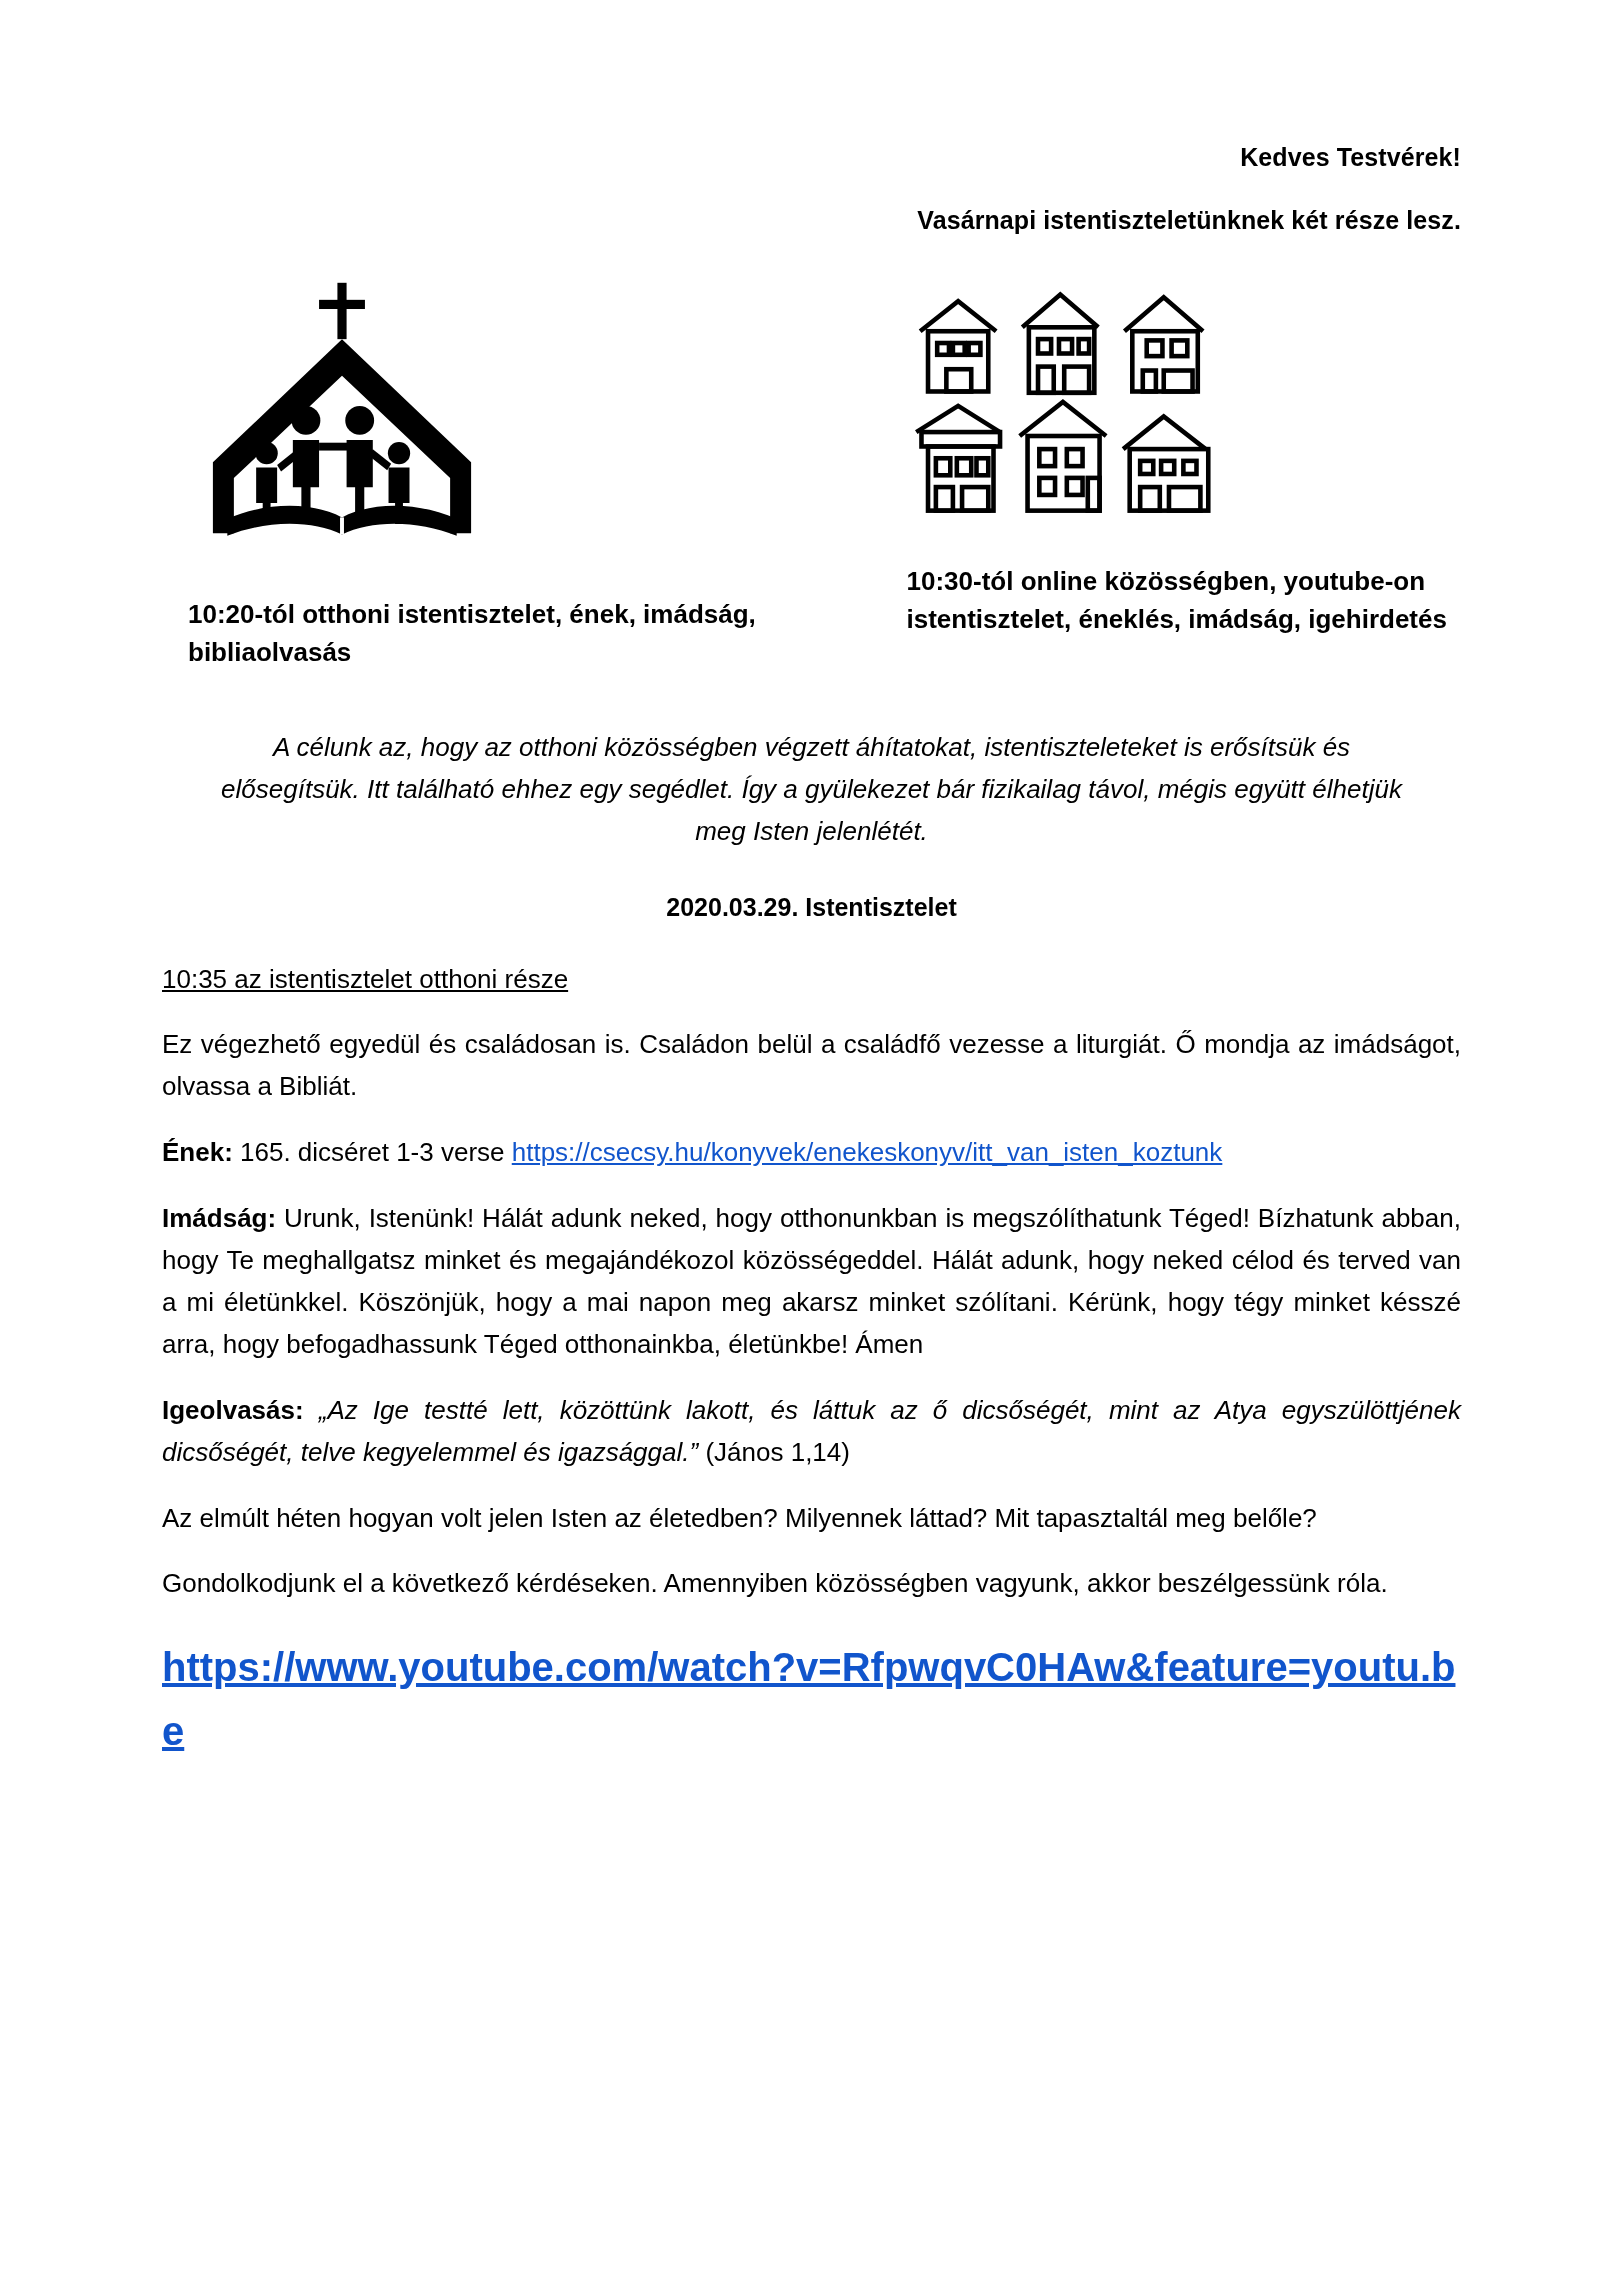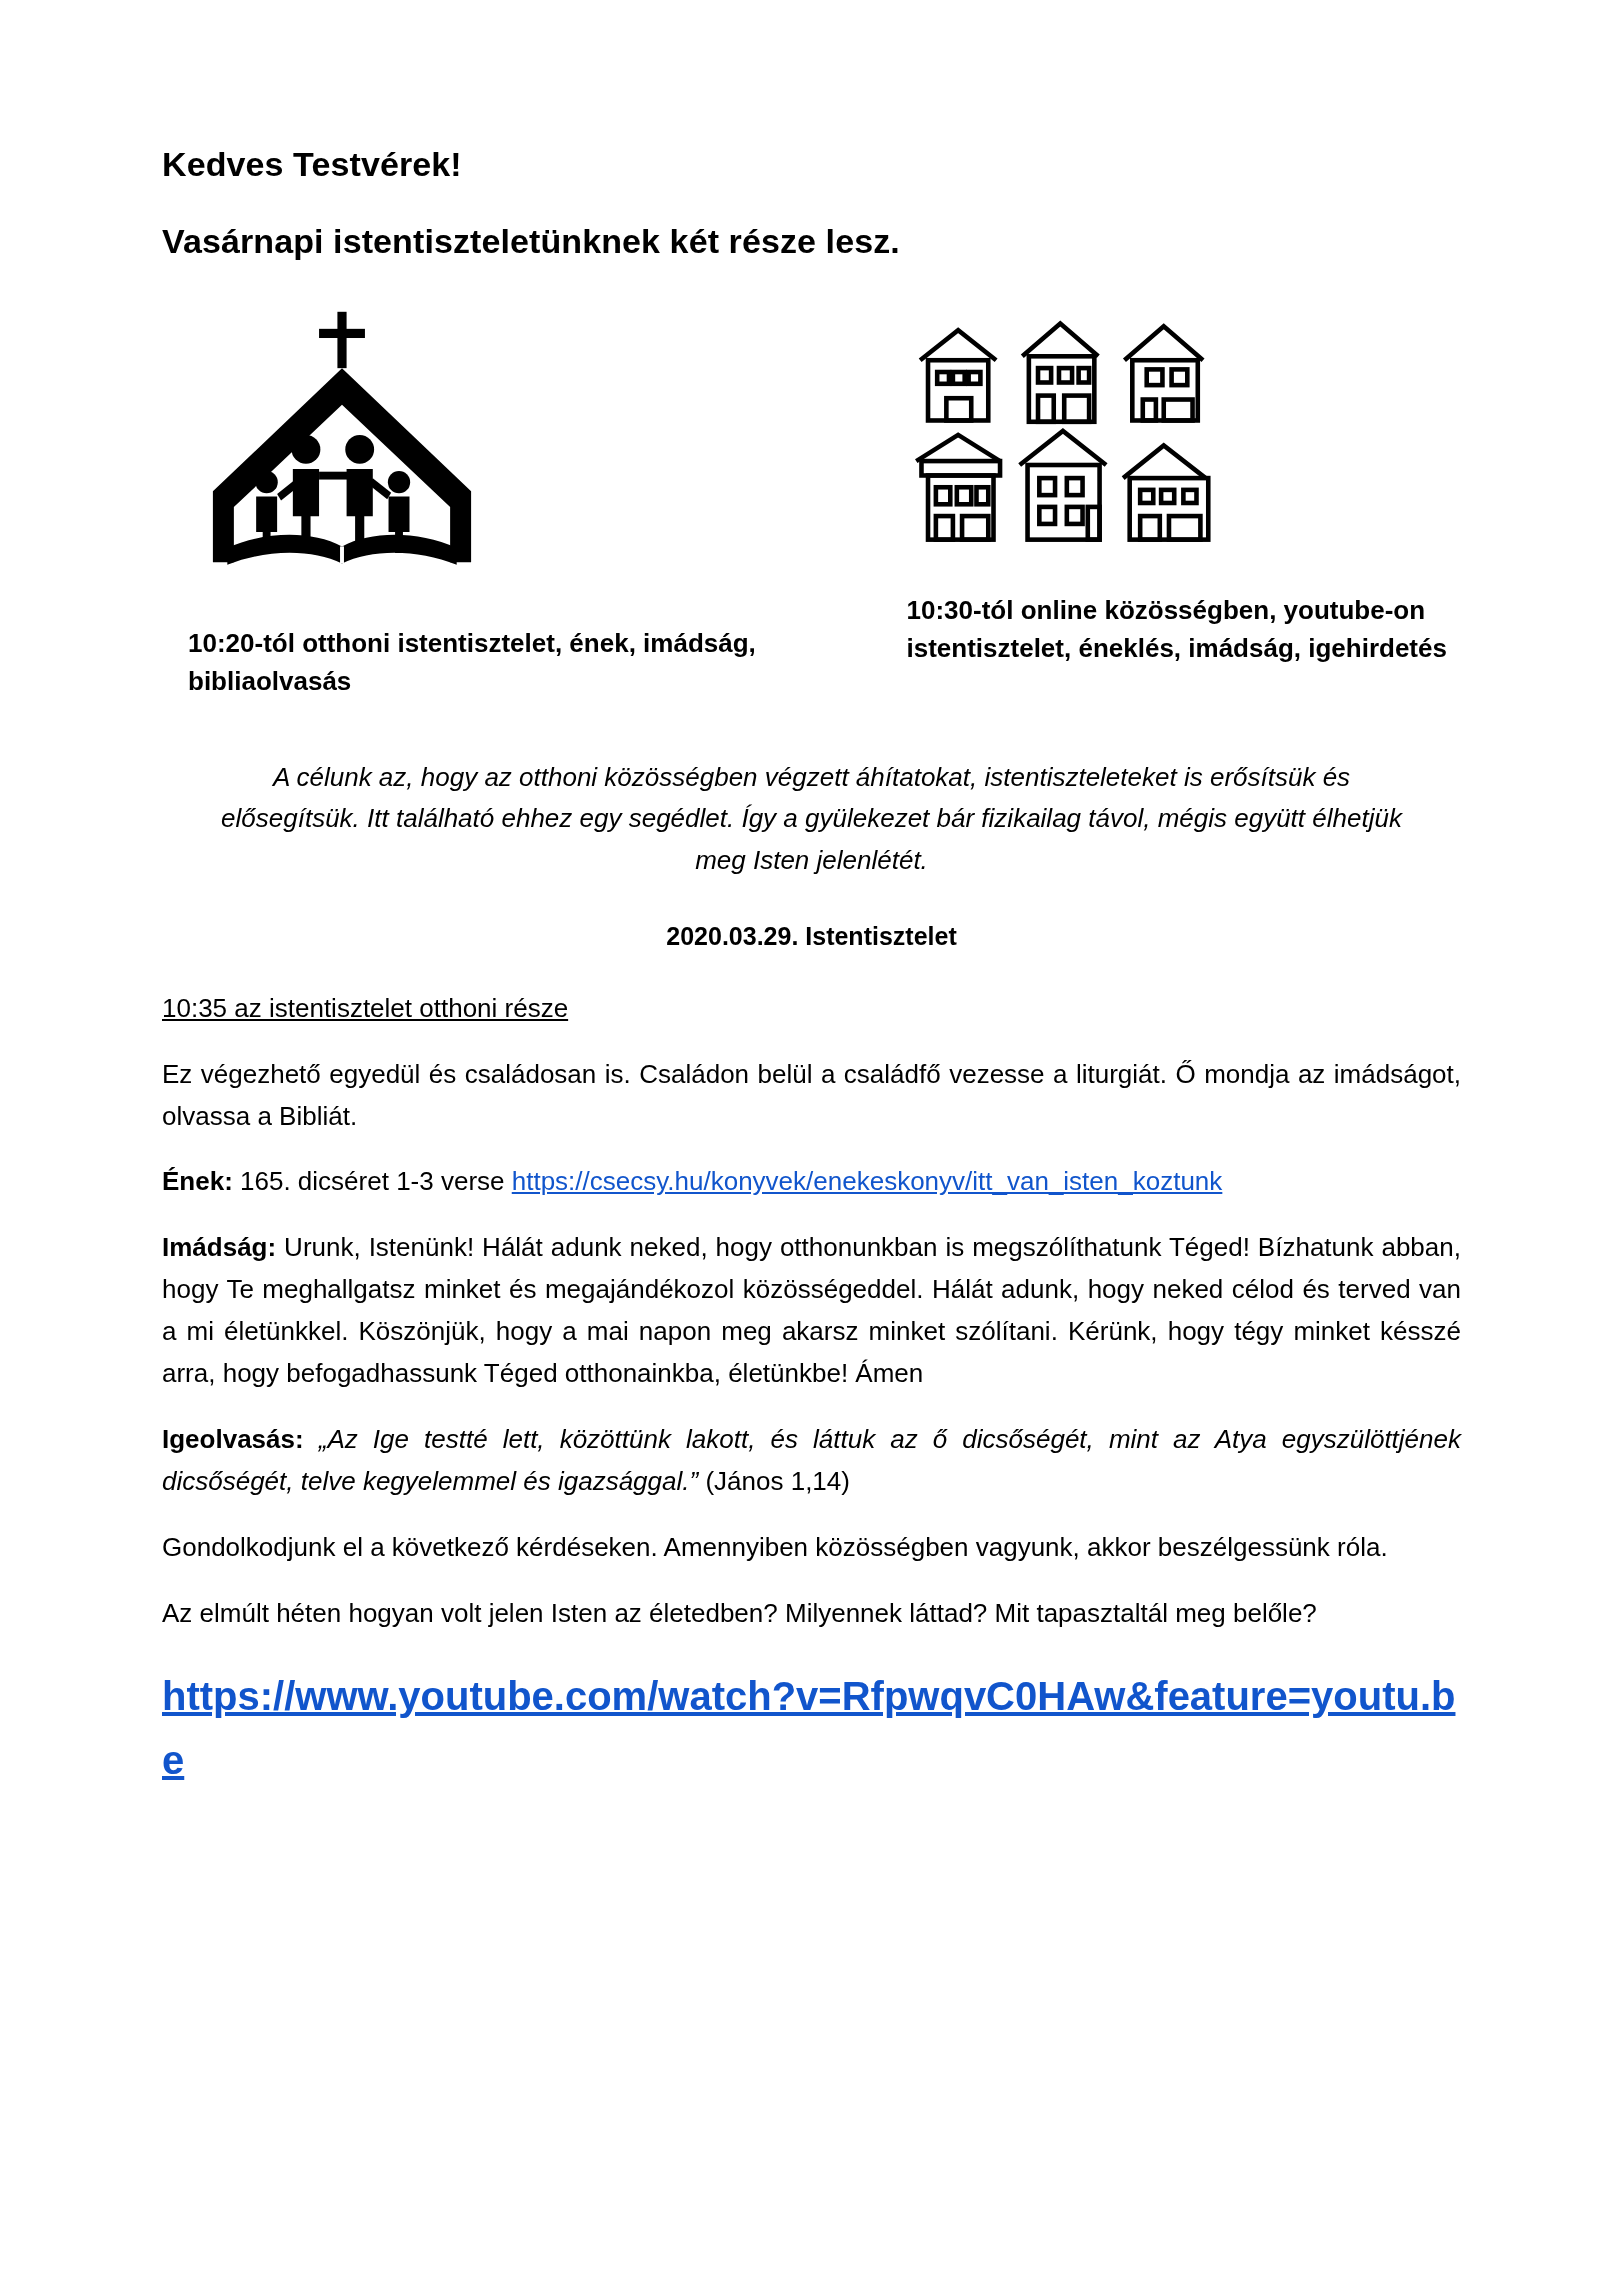--- a/index.html
+++ b/index.html
@@ -21,23 +21,23 @@
     overflow: hidden;
   }
   .doc {
     font-family: "Liberation Sans", sans-serif;
     font-size: 26px;
     line-height: 1.62;
   }
   .italic { font-style: italic; }
 
   .title-line {
-    text-align: left;
-    font-weight: bold;
-    font-size: 34px;
+    text-align: right;
+    font-weight: bold;
+    font-size: 25px;
     letter-spacing: 0.1px;
   }
 
   
   .icon-row {
     display: flex;
     margin-top: 31px;
     align-items: flex-start;
   }
   .icon-col {
@@ -229,22 +229,22 @@
       <span class="lbl">Imádság:</span>
       <span>Urunk, Istenünk! Hálát adunk neked, hogy otthonunkban is megszólíthatunk Téged! Bízhatunk abban, hogy Te meghallgatsz minket és megajándékozol közösségeddel. Hálát adunk, hogy neked célod és terved van a mi életünkkel. Köszönjük, hogy a mai napon meg akarsz minket szólítani. Kérünk, hogy tégy minket késszé arra, hogy befogadhassunk Téged otthonainkba, életünkbe! Ámen</span>
     </p>
 
     <p class="body">
       <span class="lbl">Igeolvasás:</span>
       <span class="italic">„Az Ige testté lett, közöttünk lakott, és láttuk az ő dicsőségét, mint az Atya egyszülöttjének dicsőségét, telve kegyelemmel és igazsággal.”</span>
       <span>(János 1,14)</span>
     </p>
 
+    <p class="body">Az elmúlt héten hogyan volt jelen Isten az életedben? Milyennek láttad? Mit tapasztaltál meg belőle?</p>
+
     <p class="body">Gondolkodjunk el a következő kérdéseken. Amennyiben közösségben vagyunk, akkor beszélgessünk róla.</p>
-
-    <p class="body">Az elmúlt héten hogyan volt jelen Isten az életedben? Milyennek láttad? Mit tapasztaltál meg belőle?</p>
 
 
     <a class="biglink" href="#">https://www.youtube.com/watch?v=RfpwqvC0HAw&amp;feature=youtu.be</a>
 
   </div>
 </div>
 
 
 </body></html>

